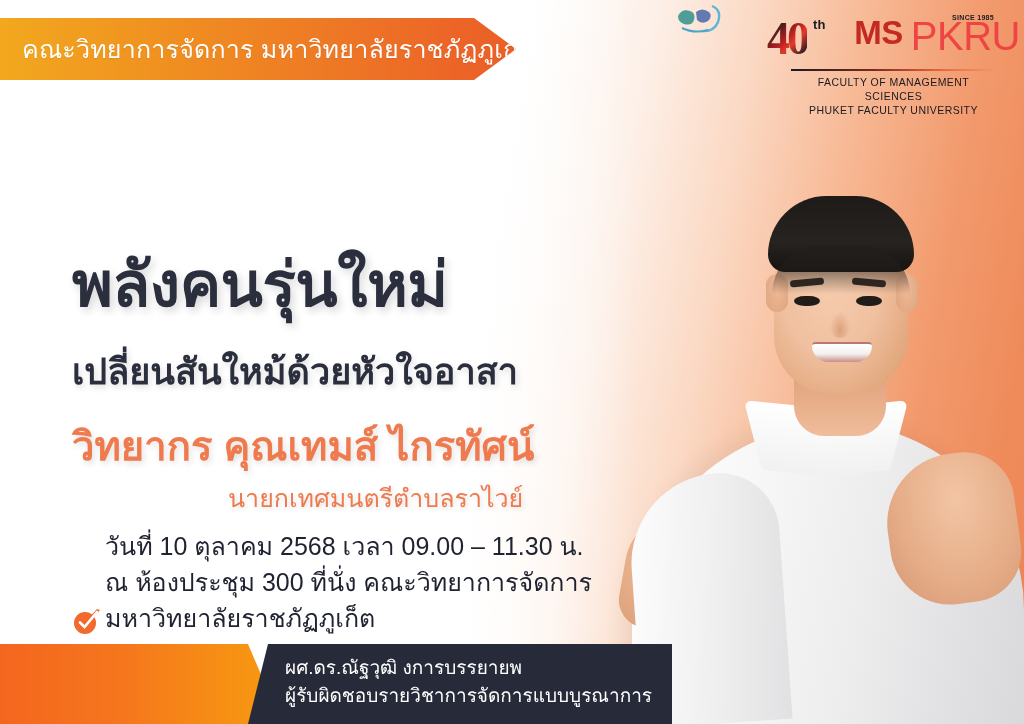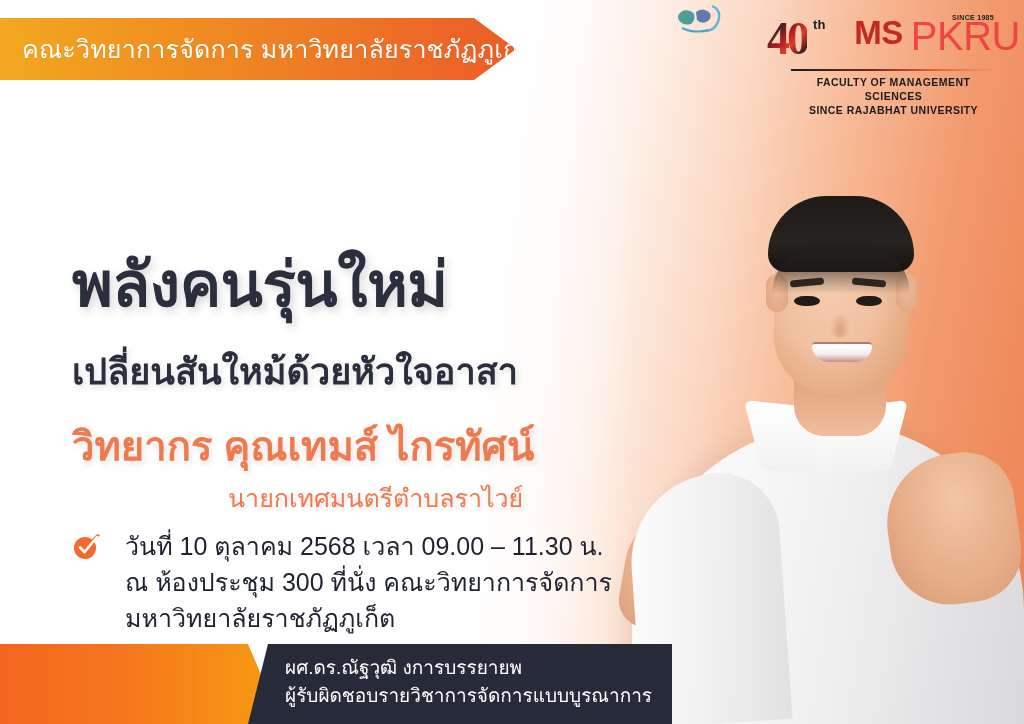--- a/index.html
+++ b/index.html
@@ -90,21 +90,21 @@
   .logo-since{
     position:absolute; right:2px; top:-2px;
     font-size:7px; font-weight:700; color:#1b1b22; letter-spacing:.3px;
   }
   .logo-rule{
     height:2px; width:100%;
     margin:3px 0 4px 0;
     background:linear-gradient(90deg,#1b1b22 0%,#7a2a22 40%,#e8643a 72%,rgba(232,100,58,0) 100%);
   }
   .logo-sub{
-    font-size:10.5px; font-weight:700; letter-spacing:.45px; color:#1b1b22; line-height:1.35;text-align:center;
+    font-size:10.5px; font-weight:400; letter-spacing:.45px; color:#1b1b22; line-height:1.35;text-align:center;
   }
 
   
   .photo{
     position:absolute; right:0; bottom:0;
     width:400px; height:724px;
     pointer-events:none;
   }
   .ph-shoulders{
     position:absolute; left:8px; bottom:0; width:392px; height:300px;
@@ -231,21 +231,21 @@
     position:absolute; left:228px; top:478px;
     color:#ef7a4e;
     font-size:25px; font-weight:400;
     text-shadow:2px 2px 5px rgba(0,0,0,.12);
     white-space:nowrap;
   }
 
   
   .details{
     position:absolute; left:73px; top:528px;
-    display:flex; align-items:flex-start; gap:24px;
+    display:flex; align-items:flex-end; gap:4px;
   }
   .check-badge{
     flex:0 0 auto; width:28px; height:28px; margin-top:5px;
     position:relative;
   }
   .details-lines{
     color:#1f2230;
     font-size:25px; line-height:1.44; font-weight:400;
     white-space:nowrap;
   }
@@ -317,21 +317,21 @@
   <div class="logo">
     <div class="logo-main">
       <span class="logo-40">40</span>
       <span class="logo-th">th</span>
       <span class="logo-ms">MS</span>
       <span class="logo-pkru">PKRU</span>
       <span class="logo-since">SINCE 1985</span>
     </div>
     <div class="logo-rule"></div>
     <div class="logo-sub">FACULTY OF MANAGEMENT SCIENCES</div>
-    <div class="logo-sub">SINCE RAJABHAT UNIVERSITY</div>
+    <div class="logo-sub">PHUKET FACULTY UNIVERSITY</div>
   </div>
 
   <div class="content">
 
 
     <div class="maintitle">พลังคนรุ่นใหม่</div>
     <div class="subtitle">เปลี่ยนสันใหม้ด้วยหัวใจอาสา</div>
 
     <div class="speaker">วิทยากร คุณเทมส์ ไกรทัศน์</div>
     <div class="speaker-role">นายกเทศมนตรีตำบลราไวย์</div>

